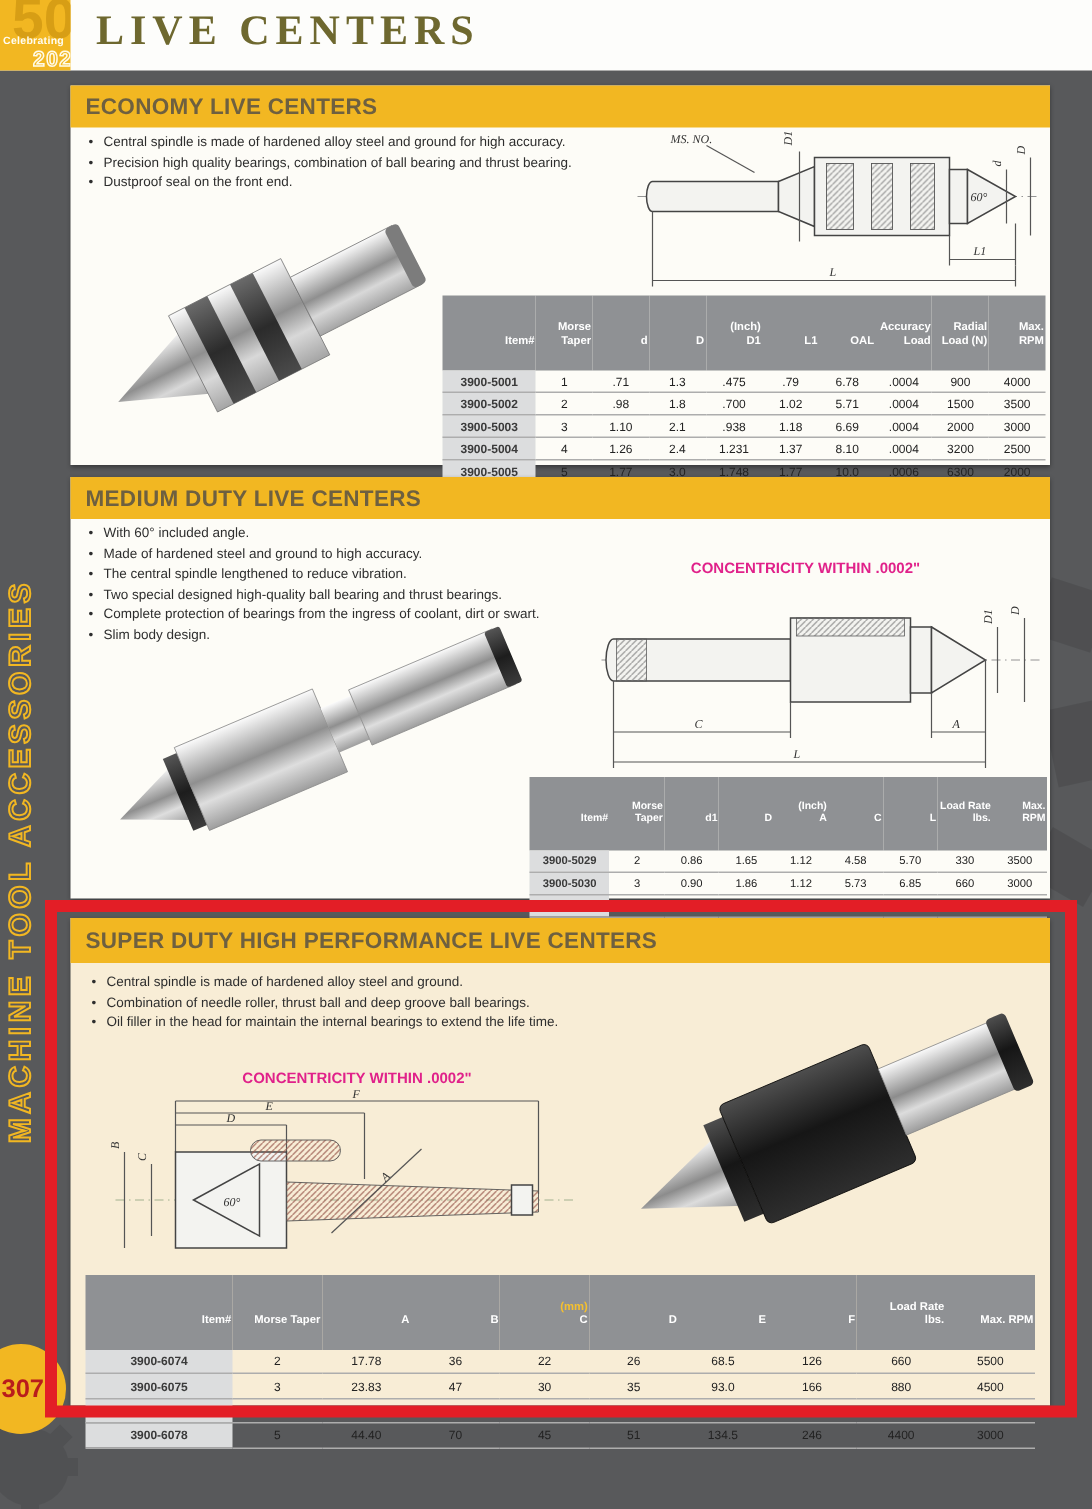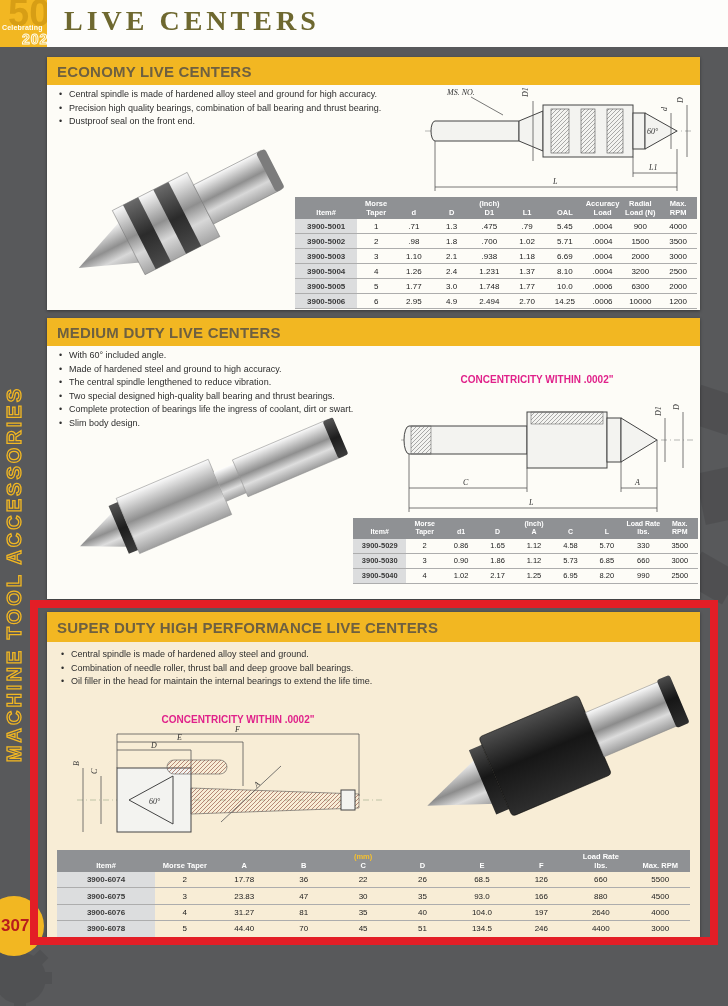--- a/index.html
+++ b/index.html
@@ -44,21 +44,21 @@
   .b1{left:10px;top:31px;width:420px;}
   .b2{left:10px;top:31px;width:430px;}
   .b3{left:12px;top:36px;width:490px;}
   .conc{position:absolute;font-size:10px;font-weight:bold;color:#e0218a;text-align:center;}
   .c2{left:330px;top:56px;width:320px;}
   .c3{left:66px;top:102px;width:250px;}
 
   
   .dtable{border-collapse:collapse;table-layout:fixed;position:absolute;}
   .dtable th{background:#8f9194;color:#fff;font-size:7.5px;font-weight:bold;
-             padding:2px 1px;vertical-align:bottom;line-height:1.2;text-align:center;}
+             padding:16px 1px;vertical-align:bottom;line-height:1.2;text-align:right;}
   .dtable th span{display:block;}
   .dtable td{font-size:8px;color:#222;text-align:center;padding:2.5px 1px;
              border-bottom:1px solid #adadad;}
   .dtable td:first-child{background:#dcddde;font-weight:bold;color:#3a3a3a;}
   .dtable col.c0{width:15.5%;}
   .t1{left:248px;top:140px;width:402px;}
   .t2{left:306px;top:200px;width:345px;}
   .t2 th{font-size:7px;}.t2 td{font-size:7.5px;}
   .t3{left:10px;top:238px;width:633px;}
   .t3 td{padding:3.2px 1px;}
@@ -232,21 +232,21 @@
           </tr>
         </thead>
       <tbody>
           <tr>
             <td>3900-5001</td>
             <td>1</td>
             <td>.71</td>
             <td>1.3</td>
             <td>.475</td>
             <td>.79</td>
-            <td>5.45</td>
+            <td>6.78</td>
             <td>.0004</td>
             <td>900</td>
             <td>4000</td>
           </tr>
           <tr>
             <td>3900-5002</td>
             <td>2</td>
             <td>.98</td>
             <td>1.8</td>
             <td>.700</td>
@@ -308,21 +308,21 @@
     </table>
   </div>
 
   <div class="panel p2">
     <div class="phdr">MEDIUM DUTY LIVE CENTERS</div>
     <ul class="bullets b2">
         <li>With 60° included angle.</li>
         <li>Made of hardened steel and ground to high accuracy.</li>
         <li>The central spindle lengthened to reduce vibration.</li>
         <li>Two special designed high-quality ball bearing and thrust bearings.</li>
-        <li>Complete protection of bearings life the ingress of coolant, dirt or swart.</li>
+        <li>Complete protection of bearings from the ingress of coolant, dirt or swart.</li>
         <li>Slim body design.</li>
       </ul>
     <div class="conc c2">CONCENTRICITY WITHIN .0002"</div>
 
     <svg class="ph2" width="310" height="152" viewBox="0 0 310 152">
       <defs>
         <linearGradient id="m2" x1="0" y1="0" x2="0" y2="1">
           <stop offset="0" stop-color="#fbfbfb"></stop>
             <stop offset=".45" stop-color="#8f8f8f"></stop>
           <stop offset=".7" stop-color="#dedede"></stop>

